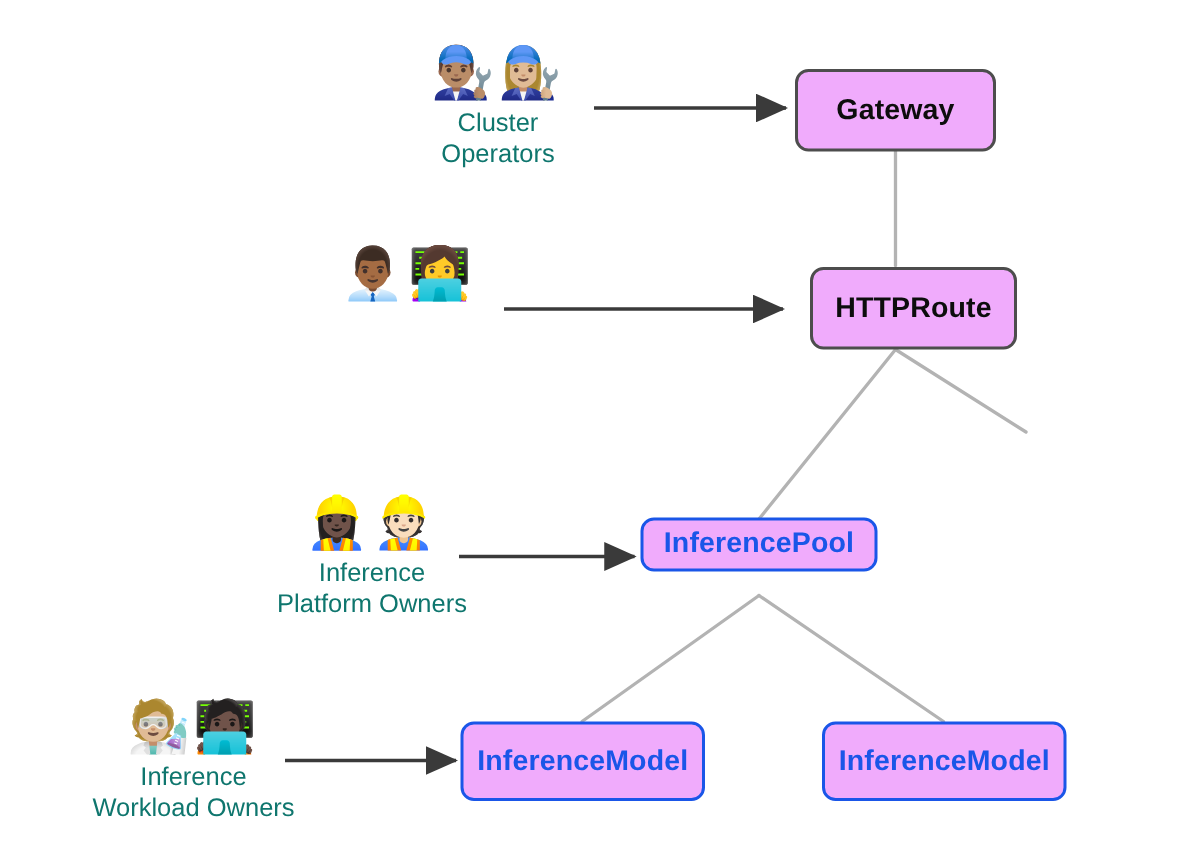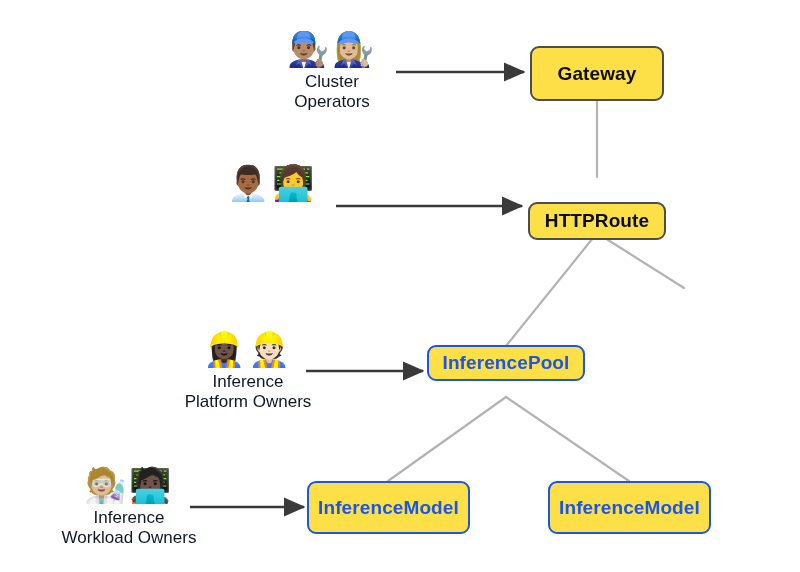--- a/index.html
+++ b/index.html
@@ -38,34 +38,34 @@
     font-family: "DejaVu Sans", sans-serif;
     font-size: 34px;
     line-height: 1;
     letter-spacing: 2px;
     white-space: nowrap;
     display: block;
     margin-bottom: 6px;
   }
   .persona .plabel {
     font-size: 17px;
-    color: #0f172a;
+    color: #0f766e;
     white-space: pre-line;
     font-weight: 400;
   }
 
   
   .node {
     position: absolute;
     box-sizing: border-box;
     display: flex;
     align-items: center;
     justify-content: center;
     border-radius: 9px;
-    background: #fde047;
+    background: #f0abfc;
     font-weight: bold;
     font-size: 19px;
     letter-spacing: 0.1px;
     white-space: nowrap;
   }
   .node.core {
     border: 2.2px solid #4d4d4d;
     color: #0d0d0d;
   }
   .node.ext {
@@ -120,21 +120,21 @@
   <div class="persona" style="left:50px; top:468px; width:158px;">
     <span class="emoji">🧑🏼‍🔬🧑🏿‍💻</span>
     <span class="plabel">Inference
 Workload Owners</span>
   </div>
 
   <div class="node core" style="left:530px; top:46px; width:134px; height:55px;">
     <span>Gateway</span>
   </div>
 
-  <div class="node core" style="left:528px; top:178px; width:138px; height:38px;margin-top:24px;">
+  <div class="node core" style="left:540px; top:178px; width:138px; height:55px;">
     <span>HTTPRoute</span>
   </div>
 
 
   <div class="node ext" style="left:427px; top:345px; width:158px; height:36px;">
     <span>InferencePool</span>
   </div>
 
   <div class="node ext" style="left:307px; top:481px; width:163px; height:53px;">
     <span>InferenceModel</span>

